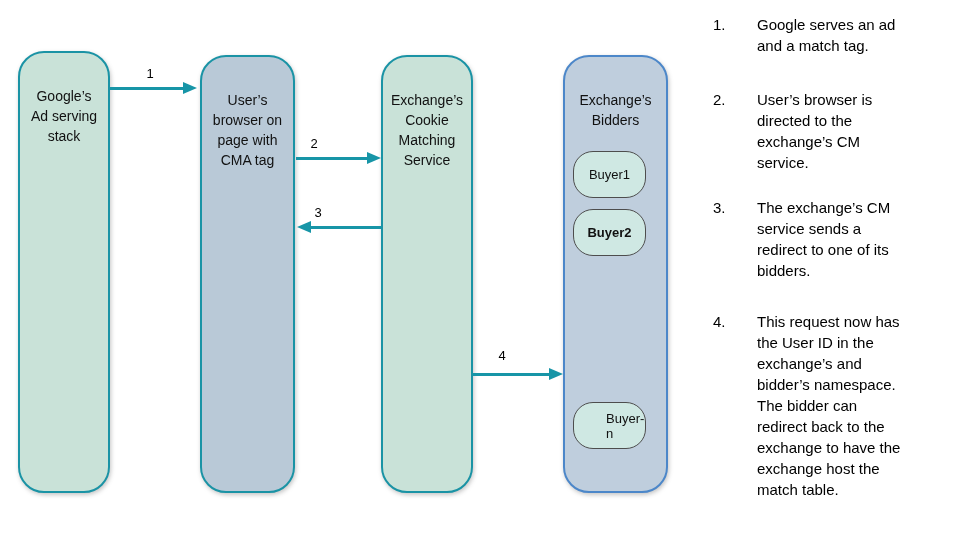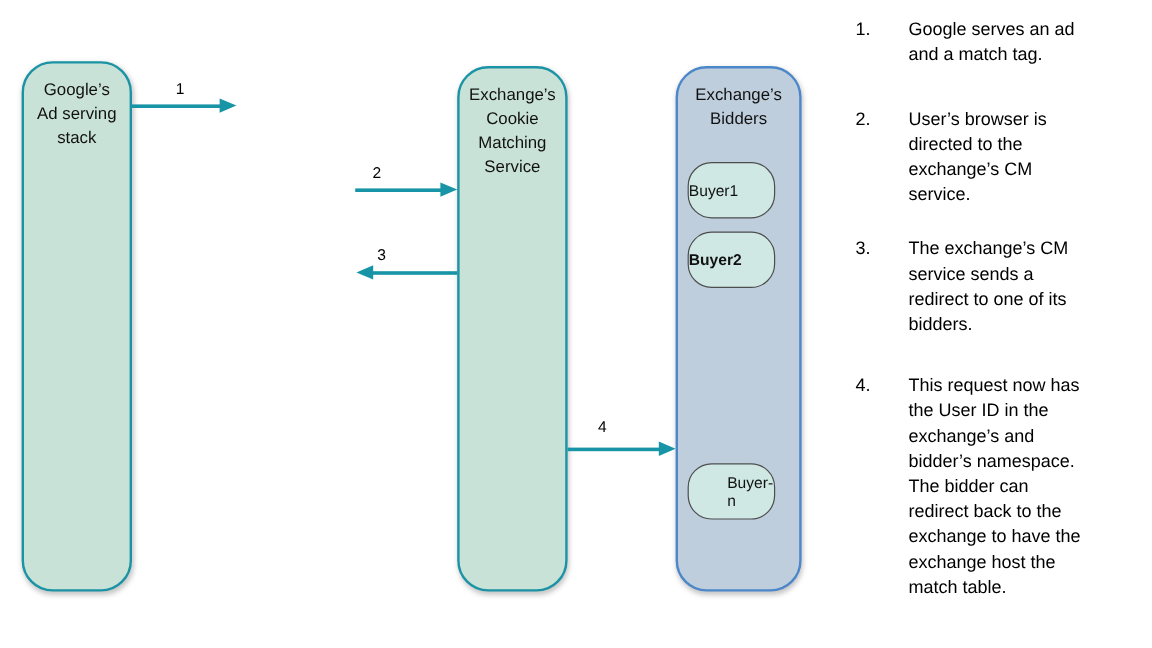--- a/index.html
+++ b/index.html
@@ -7,32 +7,32 @@
     position:relative;width:960px;height:540px;background:#ffffff;
     font-family:"Liberation Sans",sans-serif;color:#111;overflow:hidden;
   }
   
   .node{
     position:absolute;box-sizing:border-box;border:2px solid #1a93a5;
     border-radius:26px;box-shadow:1px 2px 4px rgba(90,90,90,.35);
     display:flex;justify-content:center;align-items:flex-start;
     text-align:center;font-size:14px;line-height:20px;padding-top:11px;
   }
-  .node .label{white-space:pre-line;}
+  .node .label{white-space:pre-line;margin-top:22px;}
   .node-green{background:#c9e2d8;}
   .node-bluegray{background:#b9c9d7;}
   .node-1{left:18px;top:51px;width:92px;height:442px;}
   .node-2{left:200px;top:55px;width:95px;height:438px;}
   .node-3{left:381px;top:55px;width:92px;height:438px;}
   .node-4{left:563px;top:55px;width:105px;height:438px;background:#bfcedd;border-color:#4c87c9;}
   
   .buyer{
     position:absolute;left:573px;width:73px;height:47px;box-sizing:border-box;
     background:#cfe8e3;border:1.5px solid #4d4d4d;border-radius:20px;
-    display:flex;align-items:center;justify-content:flex-start;font-size:13px;
+    display:flex;align-items:center;justify-content:center;font-size:13px;margin-top:16px;
   }
   .buyer-1{top:135px;}.buyer-2{top:193px;font-weight:bold;}.buyer-3{top:251px;}.buyer-n{top:386px;padding-left:32px;}
   
   .arrow{position:absolute;height:12px;}
   .arrow .shaft{position:absolute;top:5px;height:3px;background:#1795a7;}
   .arrow .head{position:absolute;top:0;width:0;height:0;
     border-top:6px solid transparent;border-bottom:6px solid transparent;}
   .arrow.dir-right .shaft{left:0;right:11px;}
   .arrow.dir-right .head{right:0;border-left:14px solid #1795a7;}
   .arrow.dir-left .shaft{left:11px;right:0;}
@@ -54,20 +54,26 @@
 </style>
 </head>
 <body>
 
 <div class="canvas">
 
   <div class="node node-green node-1">
     <span class="label">Google’s
 Ad serving
 stack</span>
+  </div>
+  <div class="node node-bluegray node-2">
+    <span class="label">User’s
+browser on
+page with
+CMA tag</span>
   </div>
   <div class="node node-green node-3">
     <span class="label">Exchange’s
 Cookie
 Matching
 Service</span>
   </div>
   <div class="node node-4">
     <span class="label">Exchange’s
 Bidders</span>

